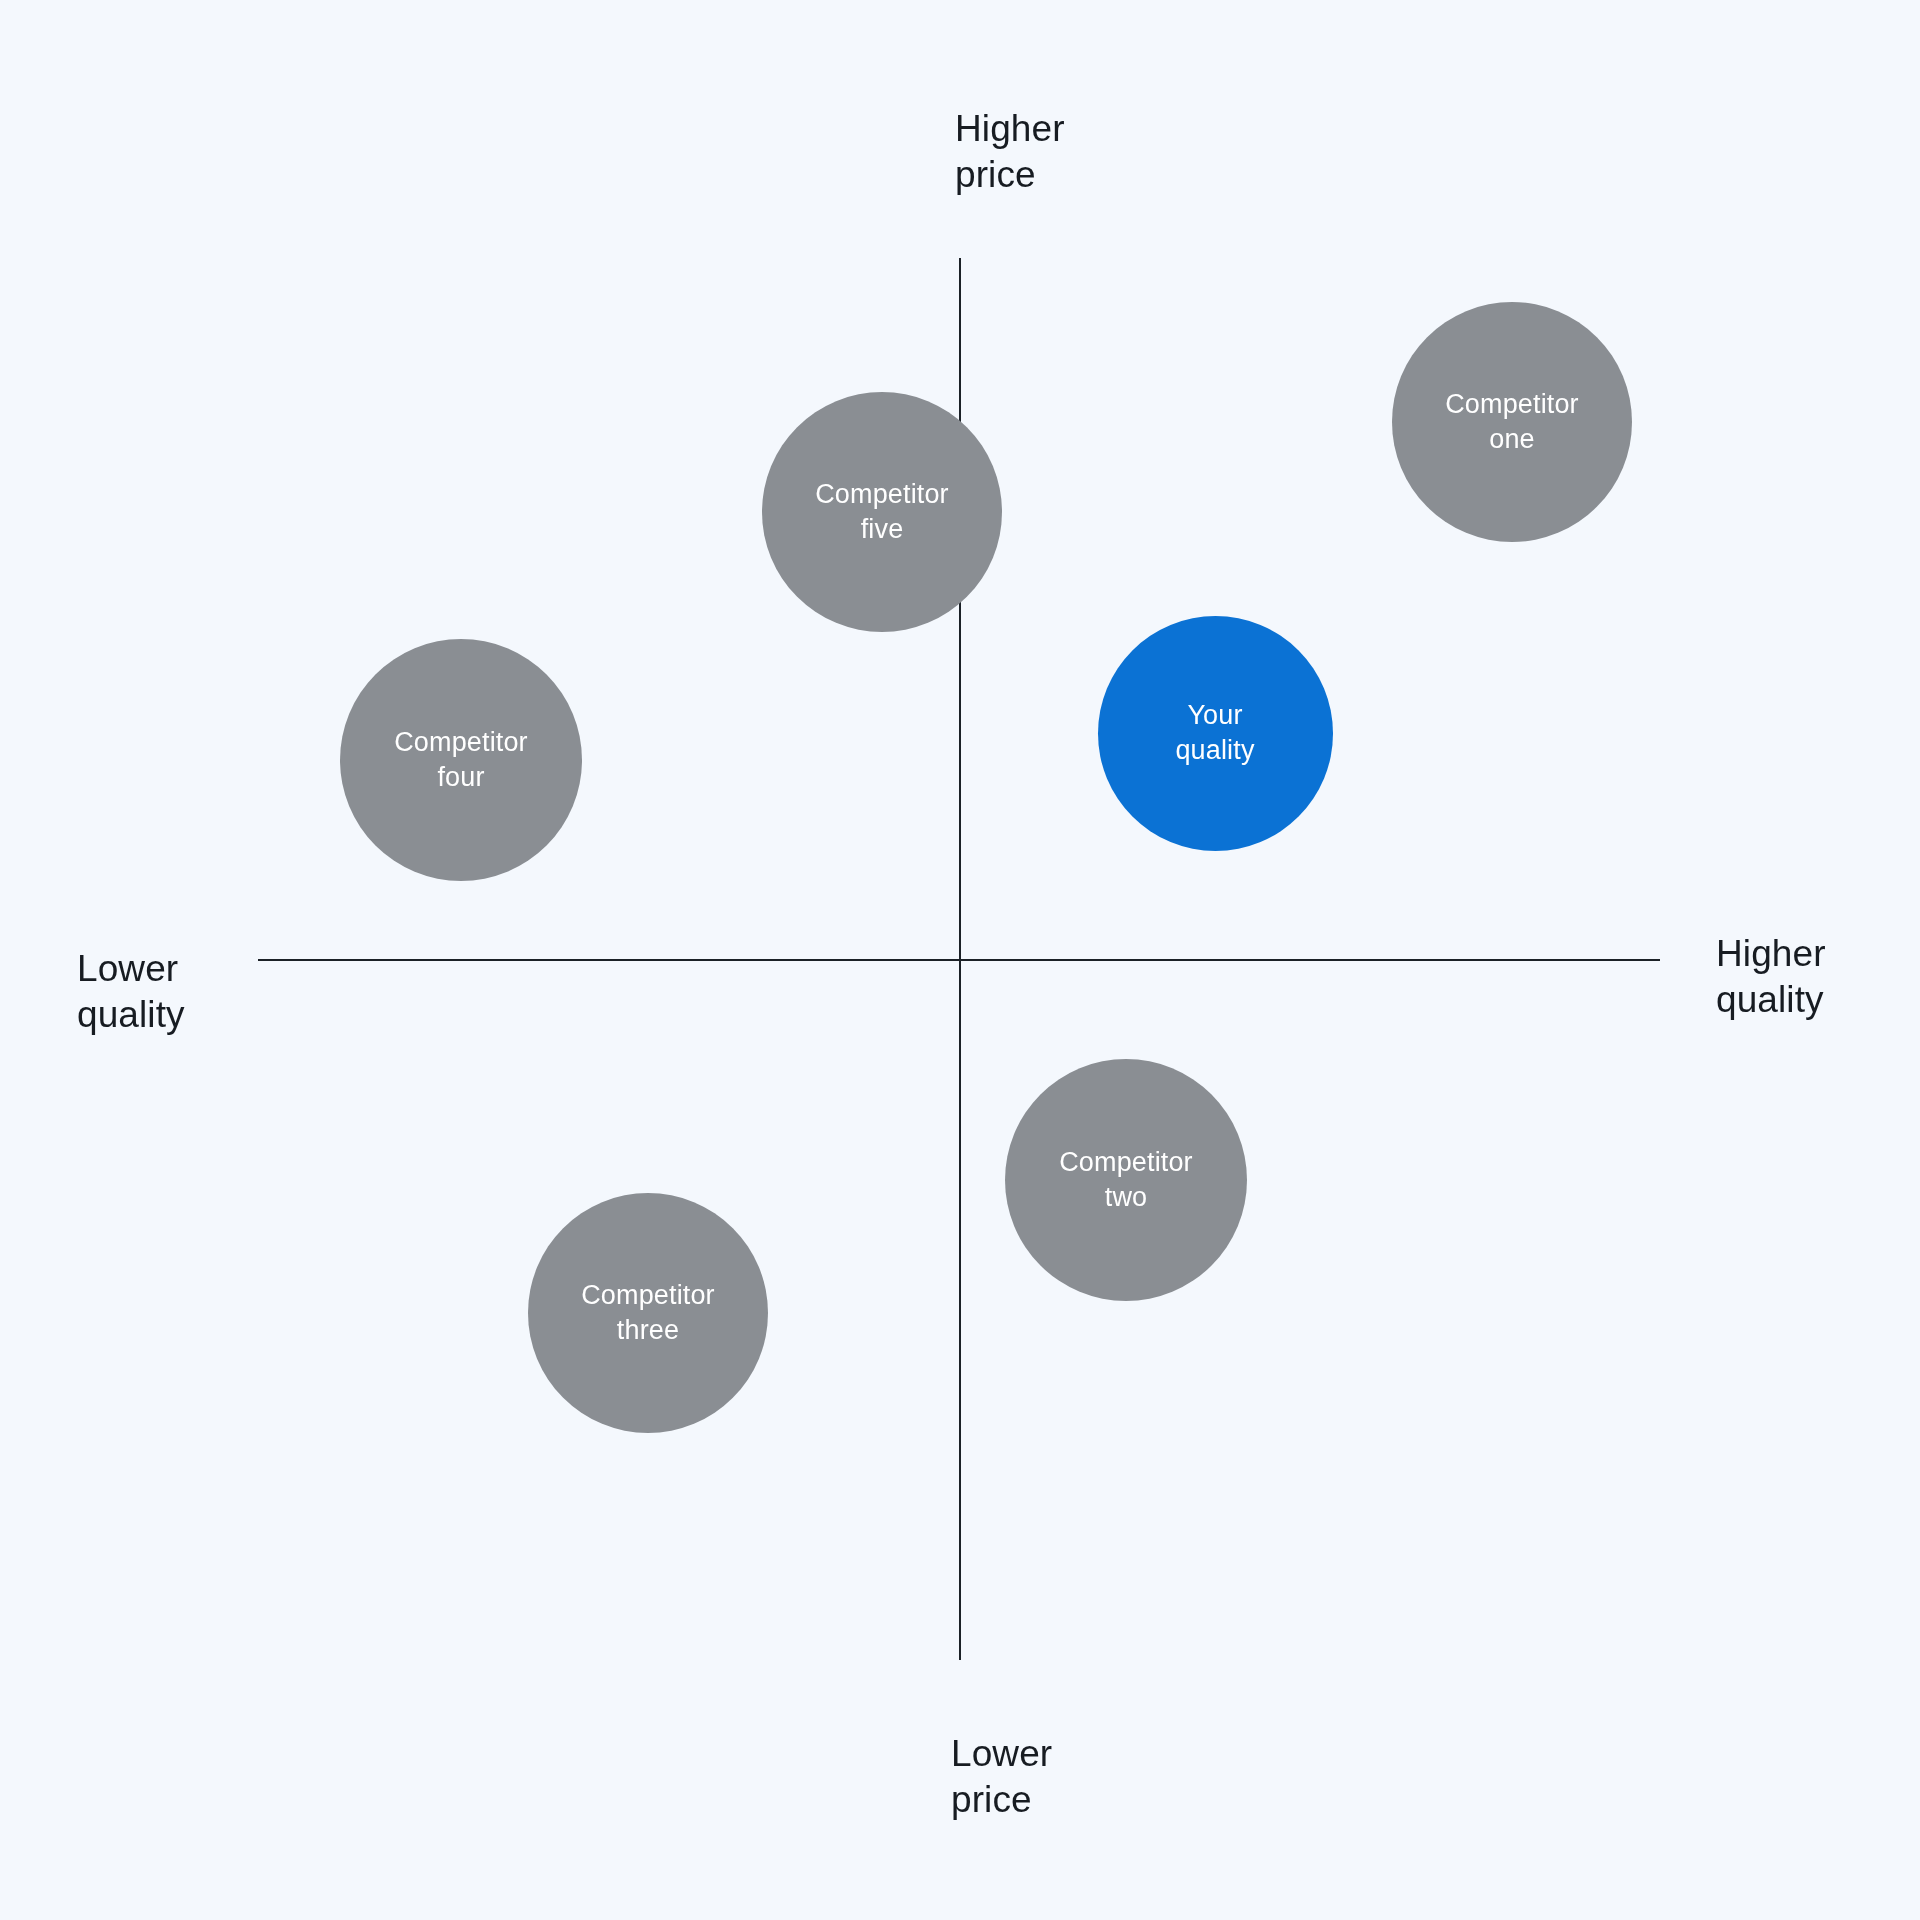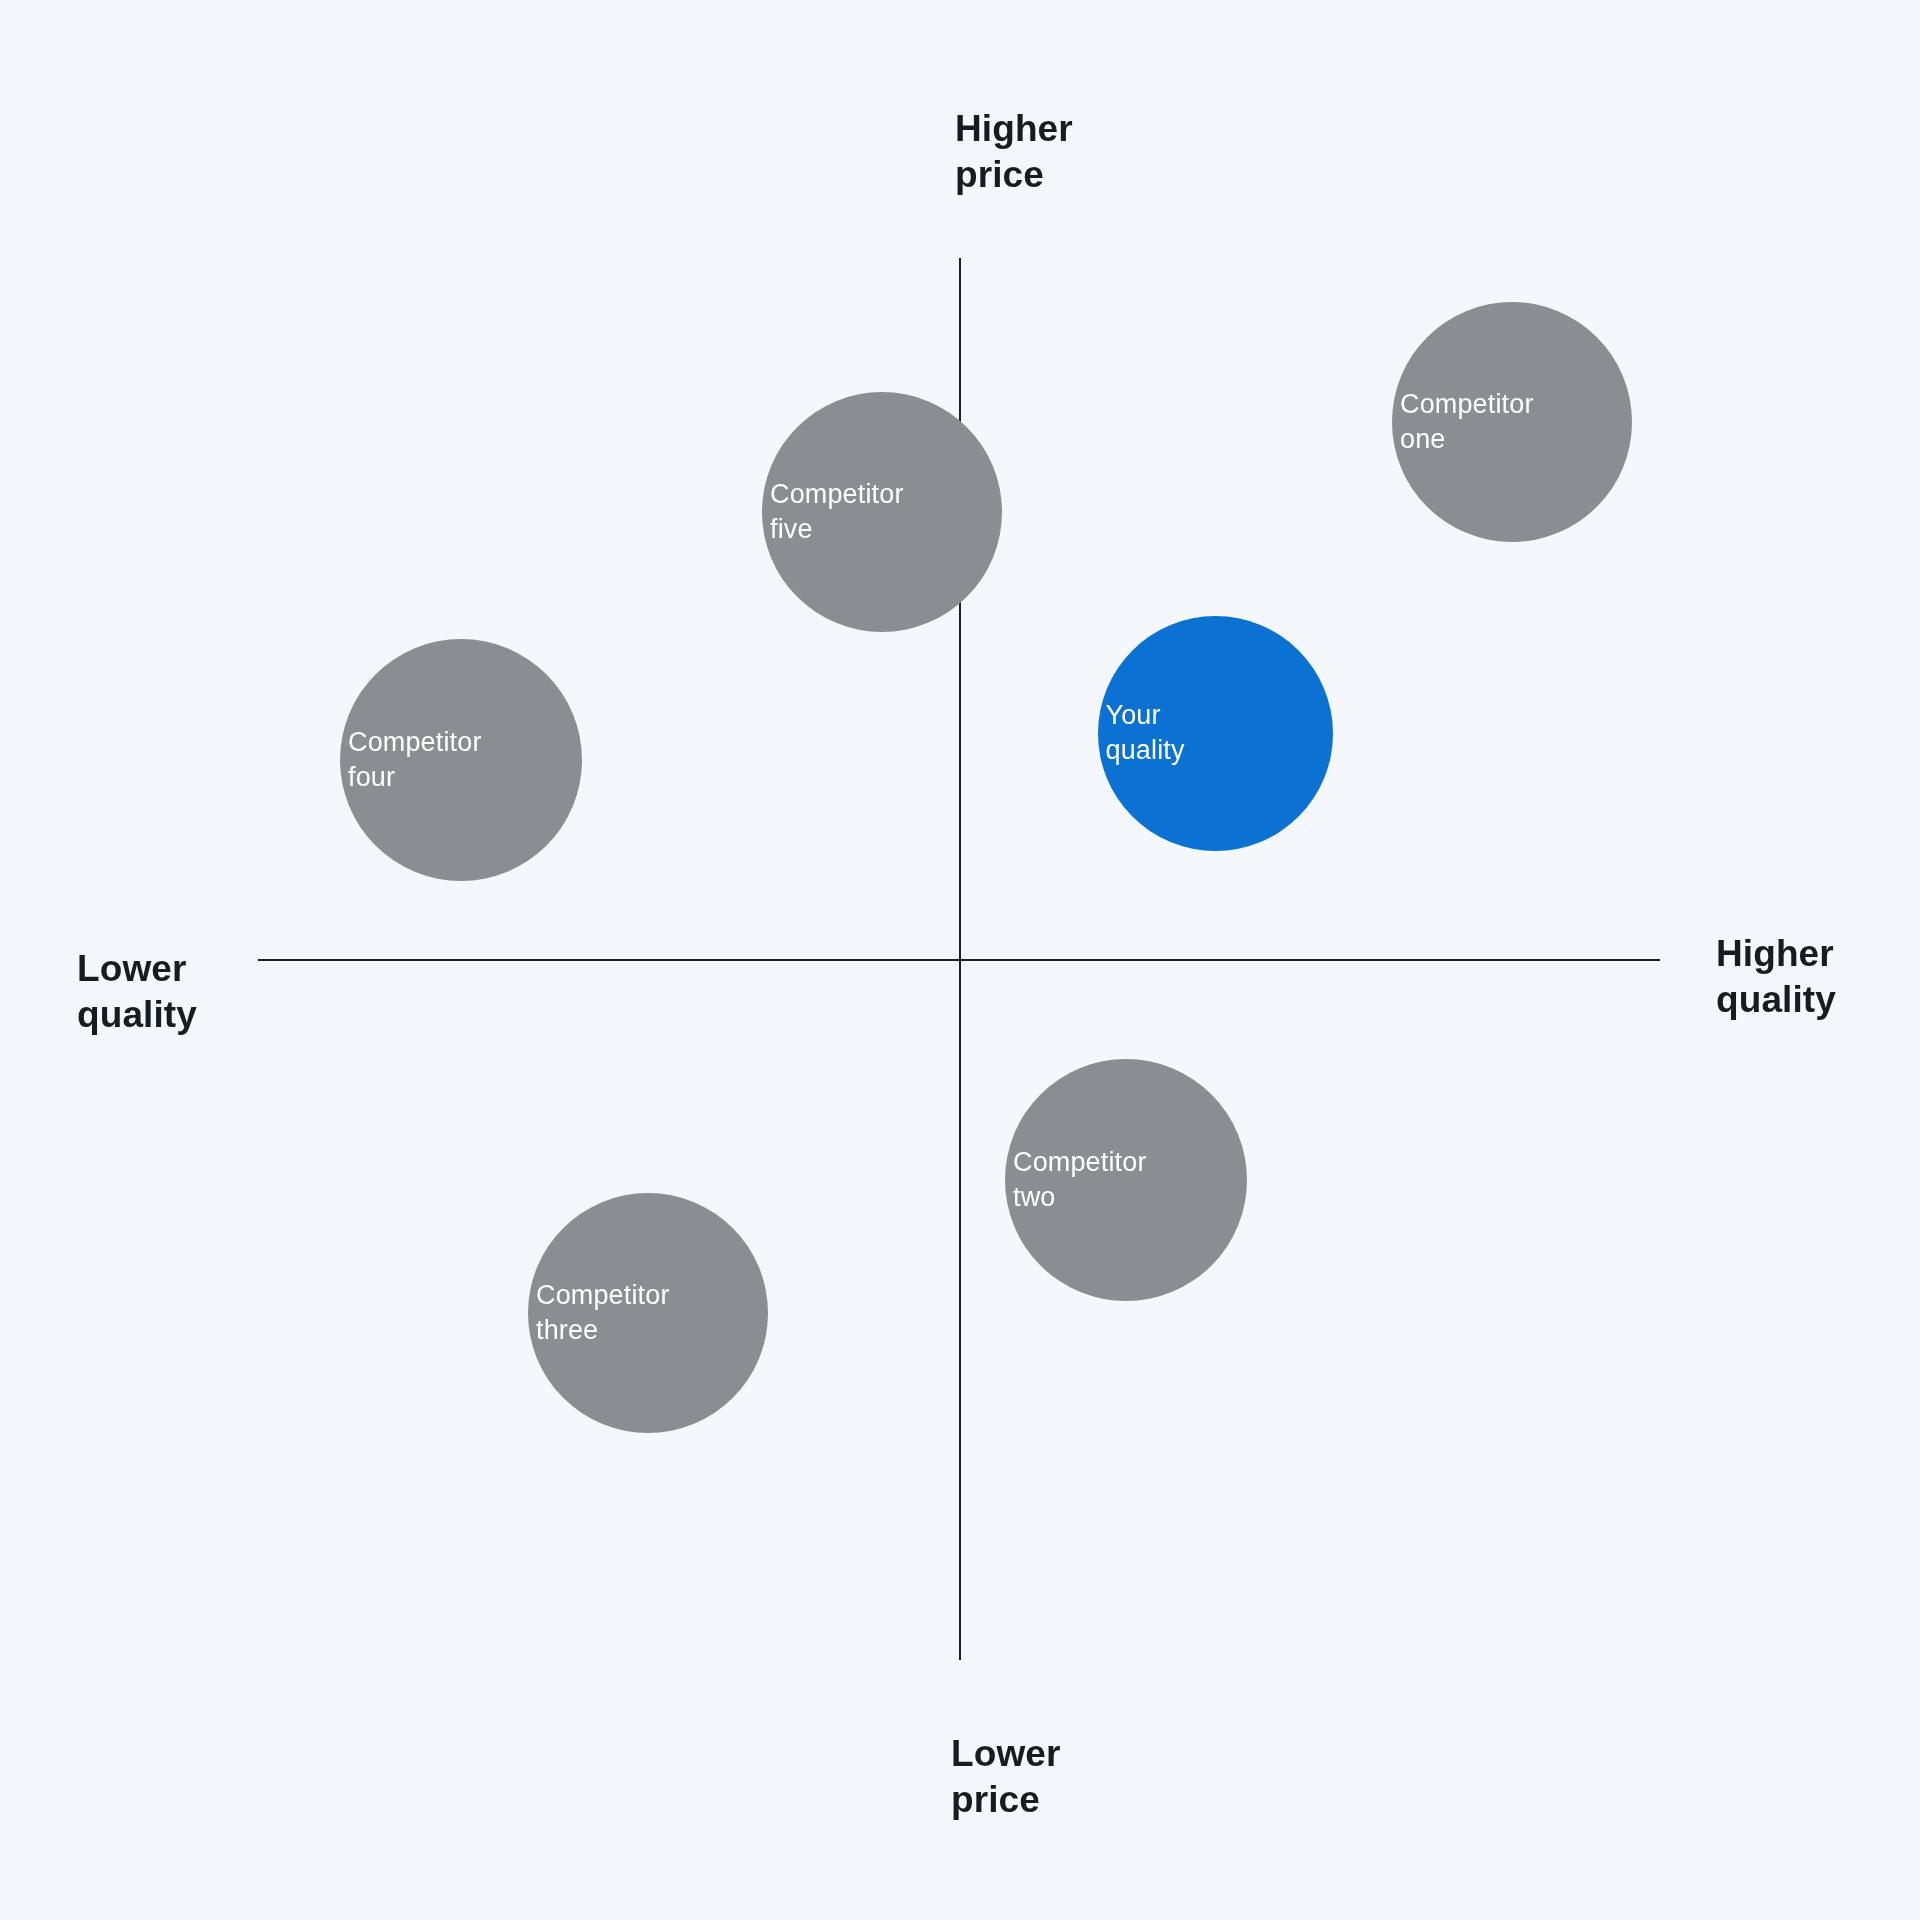--- a/index.html
+++ b/index.html
@@ -37,37 +37,37 @@
     height: 2px;
     background: #1b2127;
   }
 
   
   .axis-label {
     position: absolute;
     color: #171c22;
     font-size: 37px;
     line-height: 46px;
-    font-weight: 700;
+    font-weight: 400;
     letter-spacing: 0.1px;
     white-space: pre-line;
   }
   .axis-label.top    { left: 955px; top: 106px;  text-align: left; }
   .axis-label.bottom { left: 951px; top: 1731px; text-align: left; }
   .axis-label.left   { left: 77px;  top: 946px;  text-align: left; }
   .axis-label.right  { left: 1716px; top: 931px; text-align: left; }
 
   
   .bubble {
     position: absolute;
     border-radius: 50%;
     display: flex;
     align-items: center;
     justify-content: center;
-    text-align: left;
+    text-align: center;
     color: #ffffff;
     font-size: 27px;
     line-height: 35px;
     font-weight: 400;
     letter-spacing: 0.15px;
     white-space: pre-line;
     box-sizing: border-box;
   }
   .bubble .bubble-label {
     display: block;

